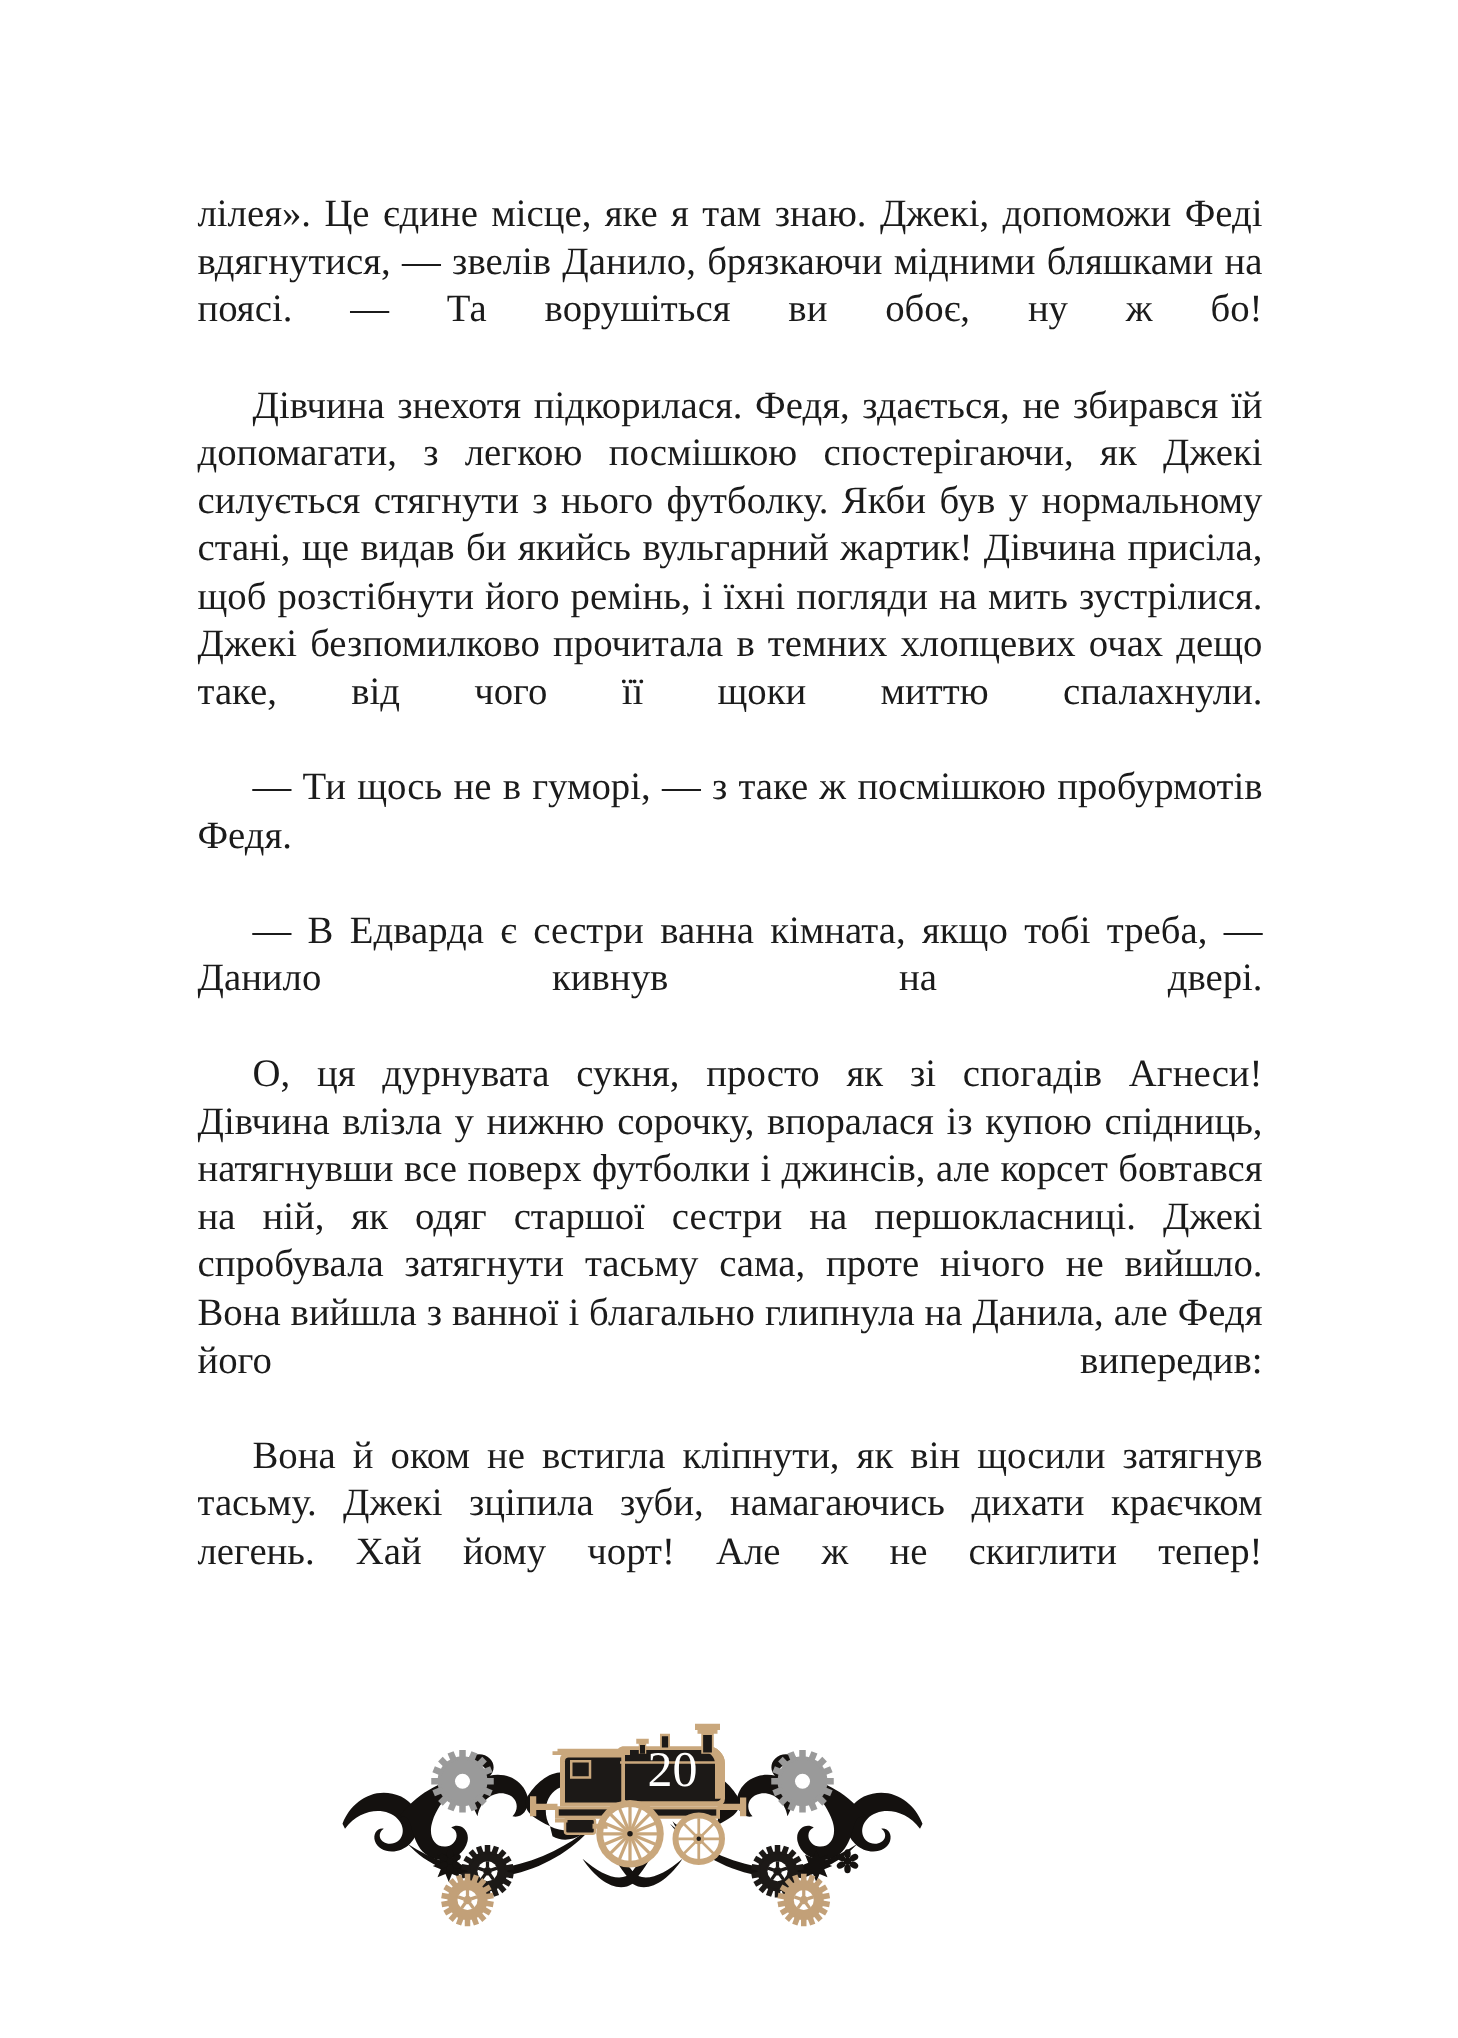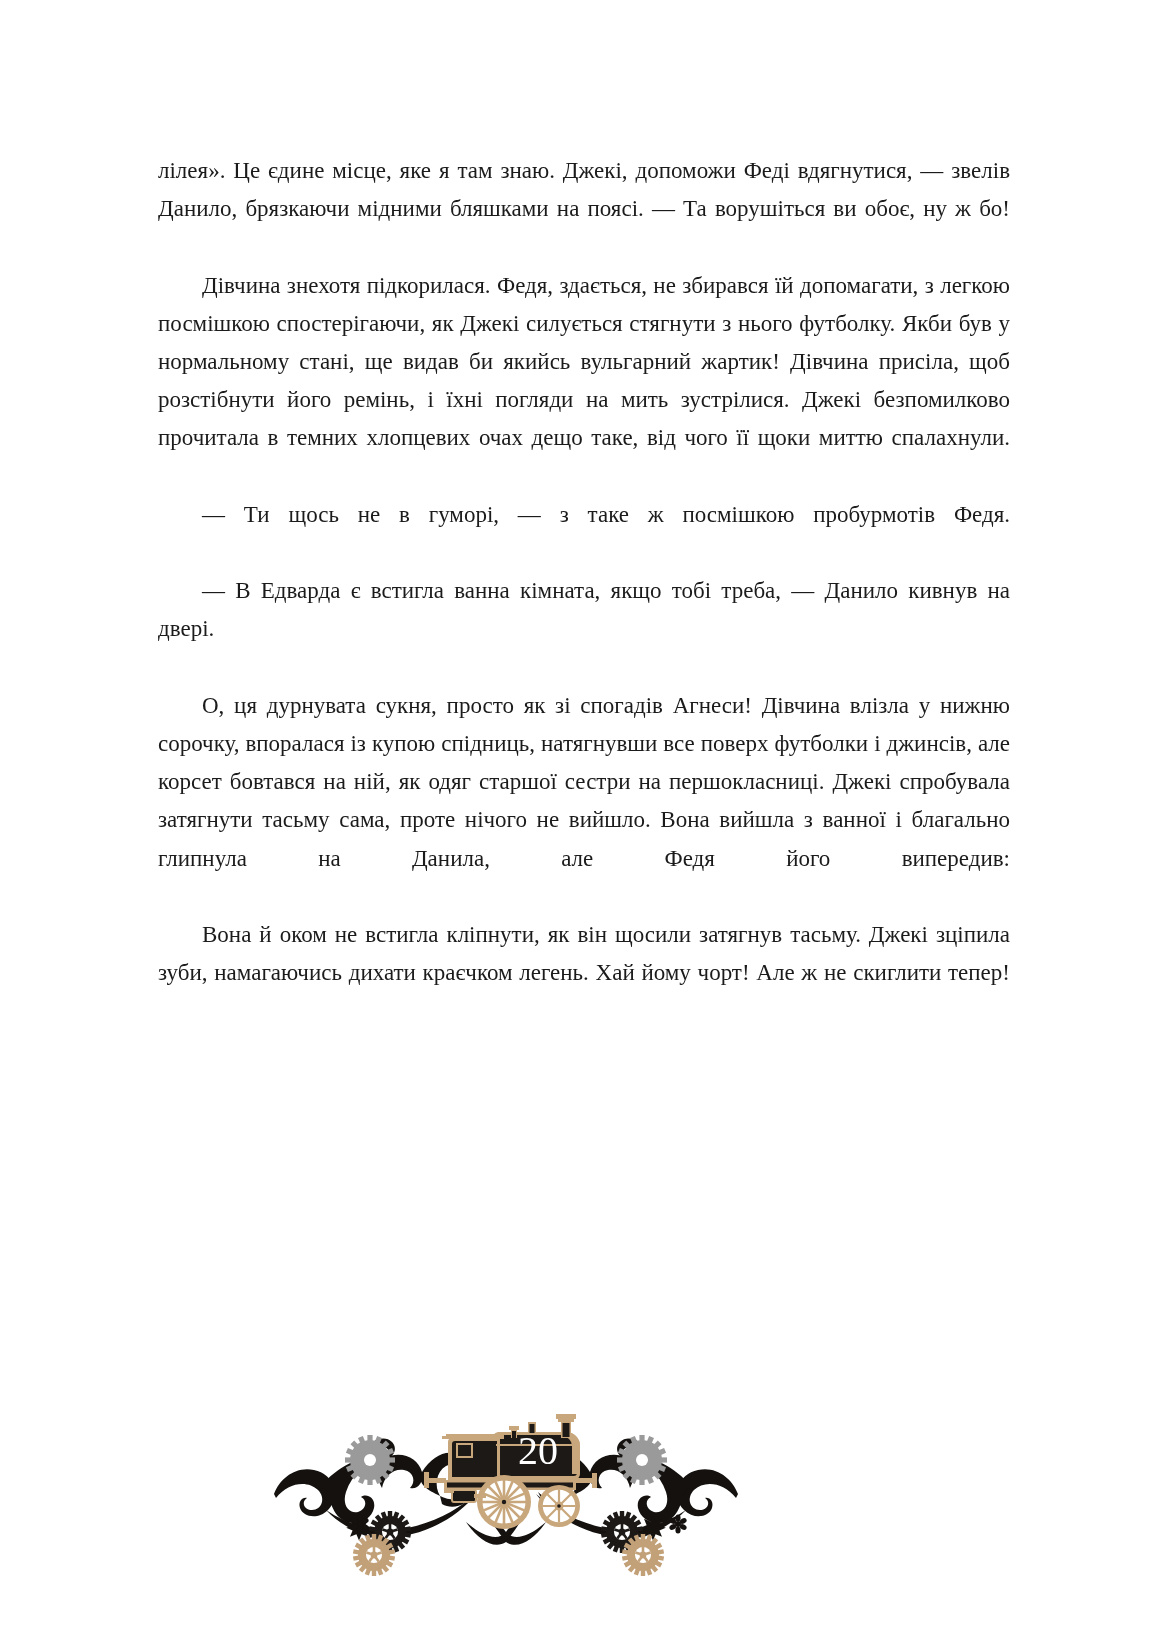--- a/index.html
+++ b/index.html
@@ -21,21 +21,21 @@
     background: #ffffff;
     box-sizing: border-box;
   }
 
   .text-block {
     position: absolute;
     left: 158px;
     top: 152px;
     width: 852px;
     color: #1b1b1b;
-    font-size: 23px;
+    font-size: 31px;
     line-height: 38.2px;
     text-align: justify;
     text-justify: inter-word;
     -webkit-hyphens: manual;
     hyphens: manual;
   }
 
   .text-block p {
     margin: 0;
     padding: 0;
@@ -48,21 +48,21 @@
   .text-block p:after {
     content: "";
     display: inline-block;
     width: 100%;
   }
 
   
   .footer-ornament {
     position: absolute;
     left: 0;
-    top: 1405px;
+    top: 1370px;
     width: 1012px;
     height: 180px;
     display: flex;
     align-items: center;
     justify-content: center;
   }
   .footer-ornament svg {
     display: block;
   }
   .page-number-text {
@@ -73,21 +73,21 @@
 </style>
 </head>
 <body>
 
 <div class="page">
 
   <div class="text-block">
     <p class="no-indent">лілея». Це єдине місце, яке я там знаю. Джекі, допоможи Феді вдягнутися, — звелів Данило, брязкаючи мідними бляшками на поясі. — Та ворушіться ви обоє, ну ж бо!</p>
     <p>Дівчина знехотя підкорилася. Федя, здається, не збирався їй допомагати, з легкою посмішкою спостерігаючи, як Джекі силується стягнути з нього футболку. Якби був у нормальному стані, ще видав би якийсь вульгарний жартик! Дівчина присіла, щоб розстібнути його ремінь, і їхні погляди на мить зустрілися. Джекі безпомилково прочитала в темних хлопцевих очах дещо таке, від чого її щоки миттю спалахнули.</p>
     <p>— Ти щось не в гуморі, — з таке ж посмішкою пробурмотів Федя.</p>
-    <p>— В Едварда є встигла ванна кімната, якщо тобі треба, — Данило кивнув на двері.</p>
+    <p>— В Едварда є сестри ванна кімната, якщо тобі треба, — Данило кивнув на двері.</p>
     <p>О, ця дурнувата сукня, просто як зі спогадів Агнеси! Дівчина влізла у нижню сорочку, впоралася із купою спідниць, натягнувши все поверх футболки і джинсів, але корсет бовтався на ній, як одяг старшої сестри на першокласниці. Джекі спробувала затягнути тасьму сама, проте нічого не вийшло. Вона вийшла з ванної і благально глипнула на Данила, але Федя його випередив:</p>
     <p>Вона й оком не встигла кліпнути, як він щосили затягнув тасьму. Джекі зціпила зуби, намагаючись дихати краєчком легень. Хай йому чорт! Але ж не скиглити тепер!</p>
   </div>
 
   <div class="footer-ornament">
     <svg width="480" height="170" viewBox="0 0 480 170">
 
       <g fill="#14110f">
         <path d="M10 88 C 22 72, 42 70, 52 80 C 60 88, 56 100, 46 100 C 38 100, 35 92, 41 88 C 36 87, 32 92, 34 98 C 37 107, 52 110, 62 100 C 76 86, 68 64, 48 60 C 30 56, 14 68, 8 84 Z"></path>
         <path d="M52 80 C 70 56, 96 44, 118 48 C 100 52, 86 64, 80 82 C 76 94, 82 104, 92 102 C 100 100, 102 90, 95 87 C 101 83, 110 88, 108 98 C 105 112, 86 118, 74 108 C 60 96, 66 72, 52 80 Z"></path>

